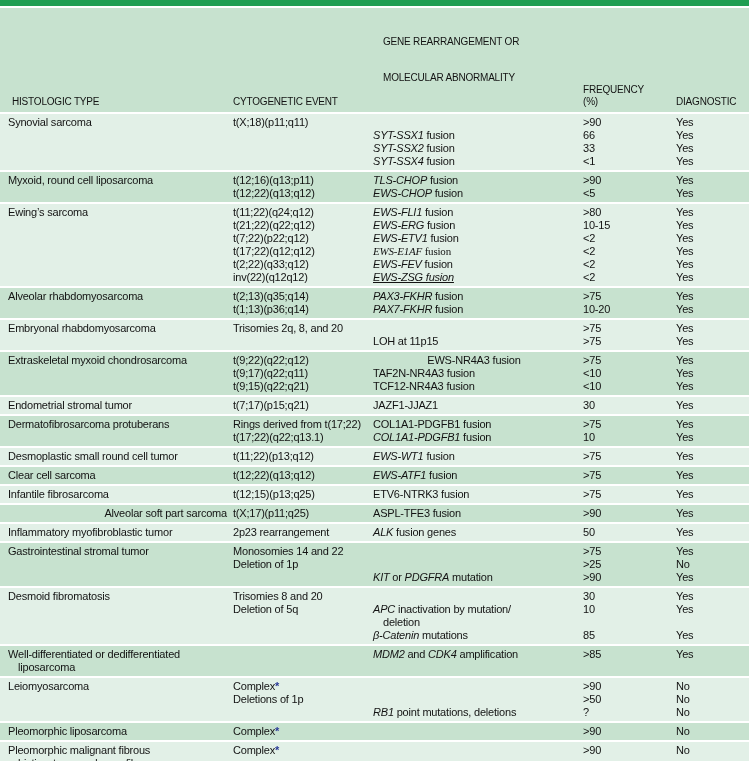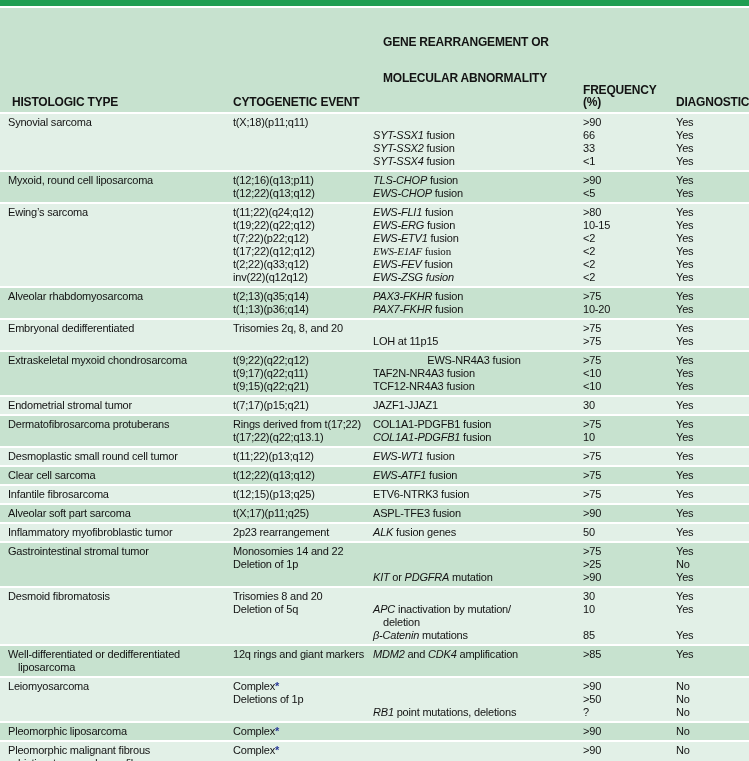--- a/index.html
+++ b/index.html
@@ -12,21 +12,21 @@
   }
   html,body{margin:0;padding:0;background:#ffffff;}
   .page{
     width:749px;height:761px;overflow:hidden;background:#ffffff;
     font-family:"Liberation Sans",sans-serif;color:var(--ink);
     display:flex;flex-direction:column;letter-spacing:-0.2px;
   }
   .topbar{height:6px;background:var(--topbar);margin-bottom:2px;flex:0 0 auto;}
   .grid{display:grid;grid-template-columns:233px 150px 200px 93px 1fr;}
   .hdr{background:var(--dark);padding:4px 0 4px 0;margin-bottom:2px;align-items:end;flex:0 0 auto;}
-  .hcell{font-weight:bold;font-size:12px;line-height:12px;align-self:end;}
+  .hcell{font-weight:normal;font-size:10px;line-height:12px;align-self:end;}
   .hcell.c1{padding-left:12px;}
   .block{padding:2px 0;margin-bottom:2px;grid-auto-rows:min-content;flex:0 0 auto;}
   .block.dark{background:var(--dark);}
   .block.light{background:var(--light);}
   .cell{font-size:11px;line-height:13px;}
   .name{grid-column:1;padding-left:18px;padding-right:6px;text-indent:-10px;white-space:pre-wrap;}
   .c1{grid-column:1;}
   .c2{grid-column:2;padding-right:6px;}
   .c3{grid-column:3;padding-left:10px;text-indent:-10px;white-space:pre-wrap;padding-right:8px;margin-left:-10px;}
   .c4{grid-column:4;}
@@ -80,54 +80,54 @@
         <div class="cell c3" style="grid-row: 2;"><span class="it">EWS-CHOP</span><span> fusion</span></div>
         <div class="cell c4" style="grid-row: 2;">&lt;5</div>
         <div class="cell c5" style="grid-row: 2;">Yes</div>
       </div>
       <div class="grid block light">
         <div class="cell name" style="grid-row: 1 / span 6;">Ewing’s sarcoma</div>
         <div class="cell c2" style="grid-row: 1;"><span>t(11;22)(q24;q12)</span></div>
         <div class="cell c3" style="grid-row: 1;"><span class="it">EWS-FLI1</span><span> fusion</span></div>
         <div class="cell c4" style="grid-row: 1;">&gt;80</div>
         <div class="cell c5" style="grid-row: 1;">Yes</div>
-        <div class="cell c2" style="grid-row: 2;"><span>t(19;22)(q22;q12)</span></div>
+        <div class="cell c2" style="grid-row: 2;"><span>t(21;22)(q22;q12)</span></div>
         <div class="cell c3" style="grid-row: 2;"><span class="it">EWS-ERG</span><span> fusion</span></div>
         <div class="cell c4" style="grid-row: 2;">10-15</div>
         <div class="cell c5" style="grid-row: 2;">Yes</div>
         <div class="cell c2" style="grid-row: 3;"><span>t(7;22)(p22;q12)</span></div>
         <div class="cell c3" style="grid-row: 3;"><span class="it">EWS-ETV1</span><span> fusion</span></div>
         <div class="cell c4" style="grid-row: 3;">&lt;2</div>
         <div class="cell c5" style="grid-row: 3;">Yes</div>
         <div class="cell c2" style="grid-row: 4;"><span>t(17;22)(q12;q12)</span></div>
         <div class="cell c3" style="grid-row: 4; font-family: Liberation Serif, serif;"><span class="it">EWS-E1AF</span><span> fusion</span></div>
         <div class="cell c4" style="grid-row: 4;">&lt;2</div>
         <div class="cell c5" style="grid-row: 4;">Yes</div>
         <div class="cell c2" style="grid-row: 5;"><span>t(2;22)(q33;q12)</span></div>
         <div class="cell c3" style="grid-row: 5;"><span class="it">EWS-FEV</span><span> fusion</span></div>
         <div class="cell c4" style="grid-row: 5;">&lt;2</div>
         <div class="cell c5" style="grid-row: 5;">Yes</div>
         <div class="cell c2" style="grid-row: 6;"><span>inv(22)(q12q12)</span></div>
-        <div class="cell c3" style="grid-row: 6;"><span class="it">EWS-ZSG fusion</span></div>
+        <div class="cell c3" style="grid-row: 6; text-decoration: underline;"><span class="it">EWS-ZSG fusion</span></div>
         <div class="cell c4" style="grid-row: 6;">&lt;2</div>
         <div class="cell c5" style="grid-row: 6;">Yes</div>
       </div>
       <div class="grid block dark">
         <div class="cell name" style="grid-row: 1 / span 2;">Alveolar rhabdomyosarcoma</div>
         <div class="cell c2" style="grid-row: 1;"><span>t(2;13)(q35;q14)</span></div>
         <div class="cell c3" style="grid-row: 1;"><span class="it">PAX3-FKHR</span><span> fusion</span></div>
         <div class="cell c4" style="grid-row: 1;">&gt;75</div>
         <div class="cell c5" style="grid-row: 1;">Yes</div>
         <div class="cell c2" style="grid-row: 2;"><span>t(1;13)(p36;q14)</span></div>
         <div class="cell c3" style="grid-row: 2;"><span class="it">PAX7-FKHR</span><span> fusion</span></div>
         <div class="cell c4" style="grid-row: 2;">10-20</div>
         <div class="cell c5" style="grid-row: 2;">Yes</div>
       </div>
       <div class="grid block light">
-        <div class="cell name" style="grid-row: 1 / span 2;">Embryonal dedifferentiated</div>
+        <div class="cell name" style="grid-row: 1 / span 2;">Embryonal rhabdomyosarcoma</div>
         <div class="cell c2" style="grid-row: 1;"><span>Trisomies 2q, 8, and 20</span></div>
         <div class="cell c4" style="grid-row: 1;">&gt;75</div>
         <div class="cell c5" style="grid-row: 1;">Yes</div>
         <div class="cell c3" style="grid-row: 2;"><span>LOH at 11p15</span></div>
         <div class="cell c4" style="grid-row: 2;">&gt;75</div>
         <div class="cell c5" style="grid-row: 2;">Yes</div>
       </div>
       <div class="grid block dark">
         <div class="cell name" style="grid-row: 1 / span 3;">Extraskeletal myxoid chondrosarcoma</div>
         <div class="cell c2" style="grid-row: 1;"><span>t(9;22)(q22;q12)</span></div>
@@ -176,21 +176,21 @@
         <div class="cell c5" style="grid-row: 1;">Yes</div>
       </div>
       <div class="grid block light">
         <div class="cell name" style="grid-row: 1 / span 1;">Infantile fibrosarcoma</div>
         <div class="cell c2" style="grid-row: 1;"><span>t(12;15)(p13;q25)</span></div>
         <div class="cell c3" style="grid-row: 1;"><span>ETV6-NTRK3 fusion</span></div>
         <div class="cell c4" style="grid-row: 1;">&gt;75</div>
         <div class="cell c5" style="grid-row: 1;">Yes</div>
       </div>
       <div class="grid block dark">
-        <div class="cell name" style="grid-row: 1 / span 1;">Alveolar soft part sarcoma</div>
+        <div class="cell name" style="grid-row: 1 / span 1; text-align: right;">Alveolar soft part sarcoma</div>
         <div class="cell c2" style="grid-row: 1;"><span>t(X;17)(p11;q25)</span></div>
         <div class="cell c3" style="grid-row: 1;"><span>ASPL-TFE3 fusion</span></div>
         <div class="cell c4" style="grid-row: 1;">&gt;90</div>
         <div class="cell c5" style="grid-row: 1;">Yes</div>
       </div>
       <div class="grid block light">
         <div class="cell name" style="grid-row: 1 / span 1;">Inflammatory myofibroblastic tumor</div>
         <div class="cell c2" style="grid-row: 1;"><span>2p23 rearrangement</span></div>
         <div class="cell c3" style="grid-row: 1;"><span class="it">ALK</span><span> fusion genes</span></div>
         <div class="cell c4" style="grid-row: 1;">50</div>
@@ -218,21 +218,20 @@
 deletion</span></div>
         <div class="cell c4" style="grid-row: 2;">10</div>
         <div class="cell c5" style="grid-row: 2;">Yes</div>
         <div class="cell c3" style="grid-row: 3;"><span class="it">β-Catenin</span><span> mutations</span></div>
         <div class="cell c4" style="grid-row: 3;">85</div>
         <div class="cell c5" style="grid-row: 3;">Yes</div>
       </div>
       <div class="grid block dark">
         <div class="cell name" style="grid-row: 1 / span 1;">Well-differentiated or dedifferentiated
 liposarcoma</div>
-        <div class="cell c2" style="grid-row: 1;"><span>12q rings and giant markers</span></div>
         <div class="cell c3" style="grid-row: 1;"><span class="it">MDM2</span><span> and </span><span class="it">CDK4</span><span> amplification</span></div>
         <div class="cell c4" style="grid-row: 1;">&gt;85</div>
         <div class="cell c5" style="grid-row: 1;">Yes</div>
       </div>
       <div class="grid block light">
         <div class="cell name" style="grid-row: 1 / span 3;">Leiomyosarcoma</div>
         <div class="cell c2" style="grid-row: 1;"><span>Complex</span><span class="star">*</span></div>
         <div class="cell c4" style="grid-row: 1;">&gt;90</div>
         <div class="cell c5" style="grid-row: 1;">No</div>
         <div class="cell c2" style="grid-row: 2;"><span>Deletions of 1p</span></div>

